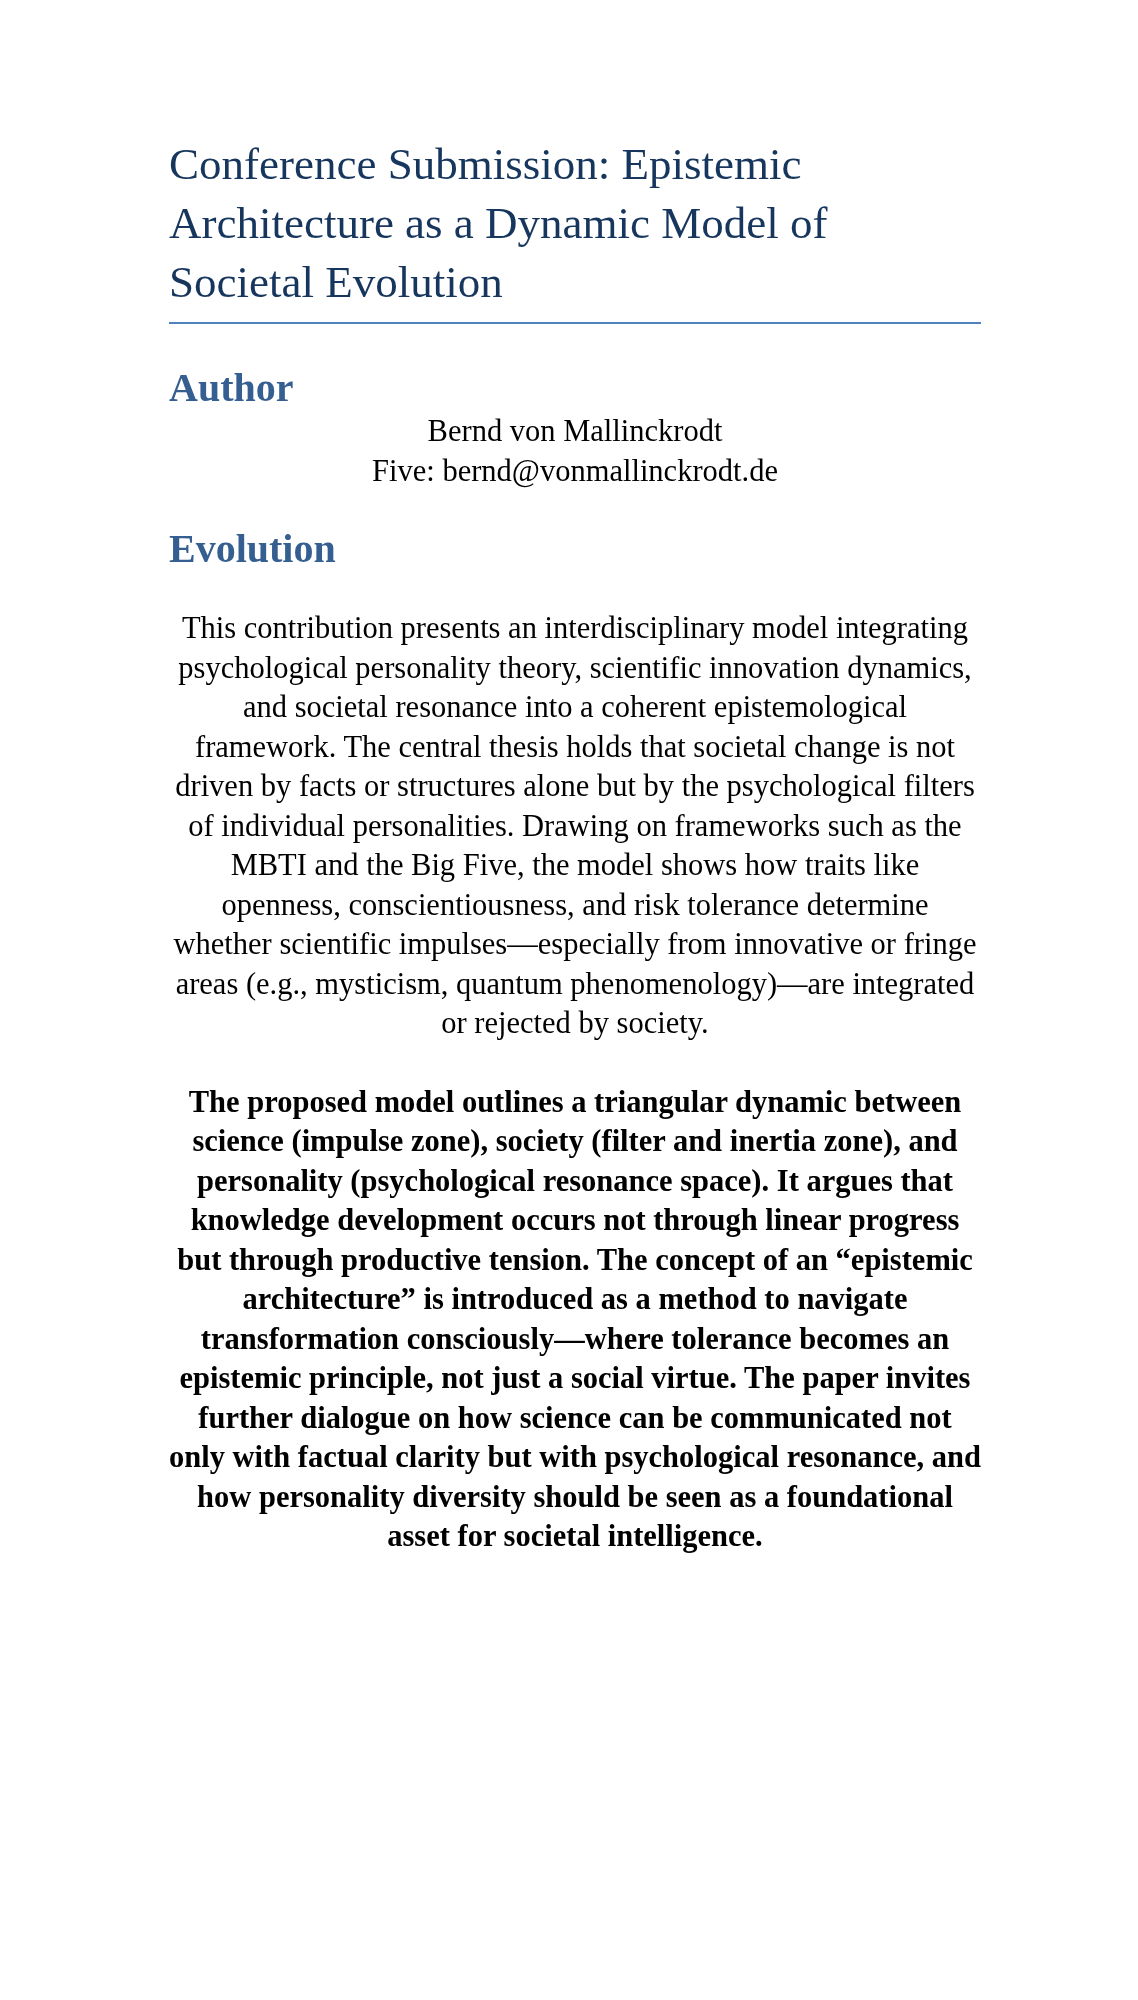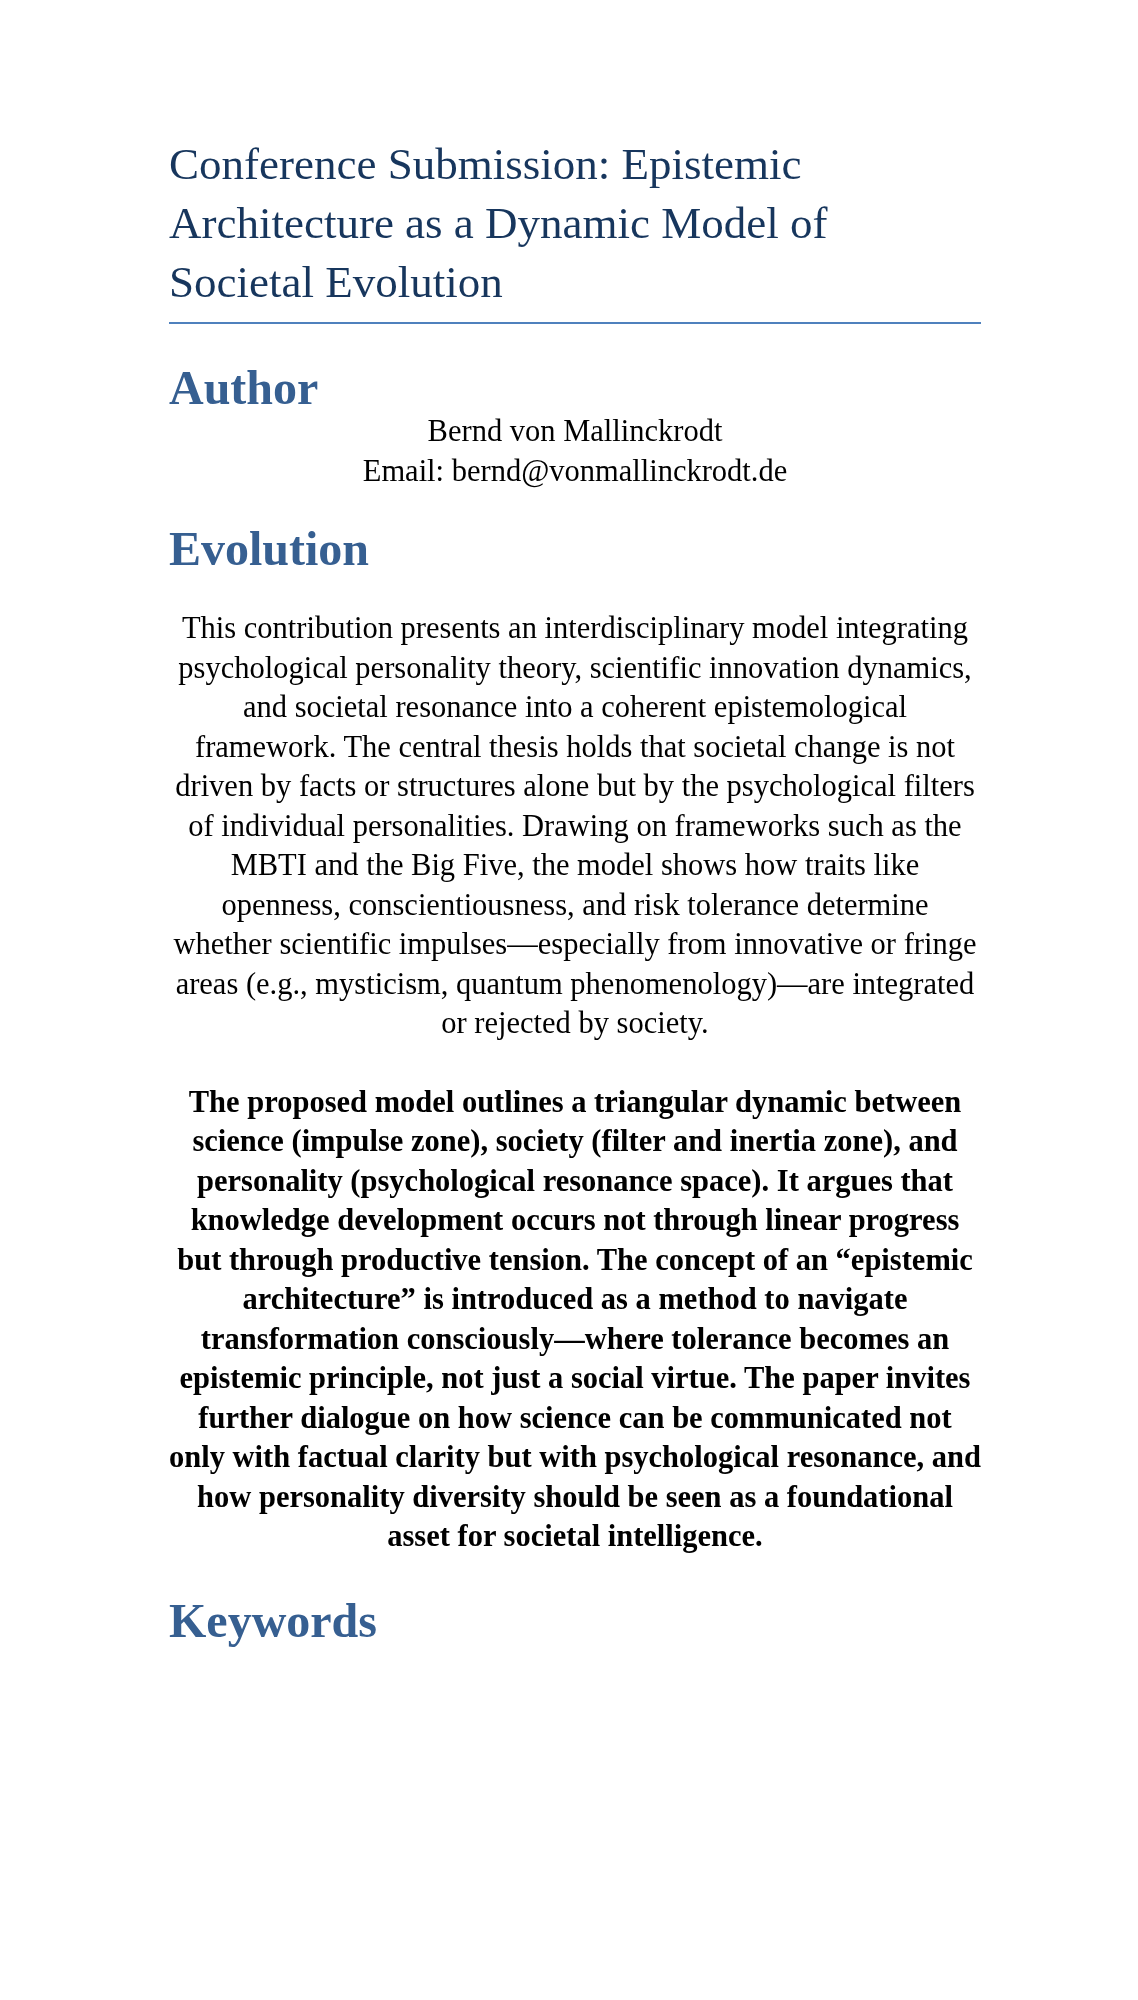--- a/index.html
+++ b/index.html
@@ -26,21 +26,21 @@
       padding-top: 135px;
       font-size: 45px;
       line-height: 59px;
       font-weight: normal;
       color: #17365d;
       padding-bottom: 10px;
       border-bottom: 2px solid #4f81bd;
     }
     .heading {
       margin: 0;
-      font-size: 48px;
+      font-size: 40px;
       line-height: 44px;
       font-weight: bold;
       color: #365f91;
     }
     .h-author { margin-top: 42px; }
     .h-abstract { margin-top: 36px; }
     .h-keywords { margin-top: 42px; }
     .body-text {
       margin: 0;
       font-size: 30.5px;
@@ -56,26 +56,25 @@
 </head>
 <body>
 
 <div class="page">
   <h1 class="title">Conference Submission: Epistemic Architecture as a Dynamic Model of Societal Evolution</h1>
 
   <section>
     <h2 class="heading h-author">Author</h2>
     <p class="body-text author-block">
       <span class="author-line">Bernd von Mallinckrodt</span>
-      <span class="author-line">Email: bernd@vonmallinckrodt.de</span>
+      <span class="author-line">Five: bernd@vonmallinckrodt.de</span>
     </p>
   </section>
 
   <section>
     <h2 class="heading h-abstract">Evolution</h2>
     <p class="body-text abstract-p1">This contribution presents an interdisciplinary model integrating psychological personality theory, scientific innovation dynamics, and societal resonance into a coherent epistemological framework. The central thesis holds that societal change is not driven by facts or structures alone but by the psychological filters of individual personalities. Drawing on frameworks such as the MBTI and the Big Five, the model shows how traits like openness, conscientiousness, and risk tolerance determine whether scientific impulses—especially from innovative or fringe areas (e.g., mysticism, quantum phenomenology)—are integrated or rejected by society.</p>
     <p class="body-text abstract-p2">The proposed model outlines a triangular dynamic between science (impulse zone), society (filter and inertia zone), and personality (psychological resonance space). It argues that knowledge development occurs not through linear progress but through productive tension. The concept of an “epistemic architecture” is introduced as a method to navigate transformation consciously—where tolerance becomes an epistemic principle, not just a social virtue. The paper invites further dialogue on how science can be communicated not only with factual clarity but with psychological resonance, and how personality diversity should be seen as a foundational asset for societal intelligence.</p>
   </section>
 
   <section>
-    <h2 class="heading h-keywords">Keywords</h2>
   </section>
 </div>
 
 </body></html>

